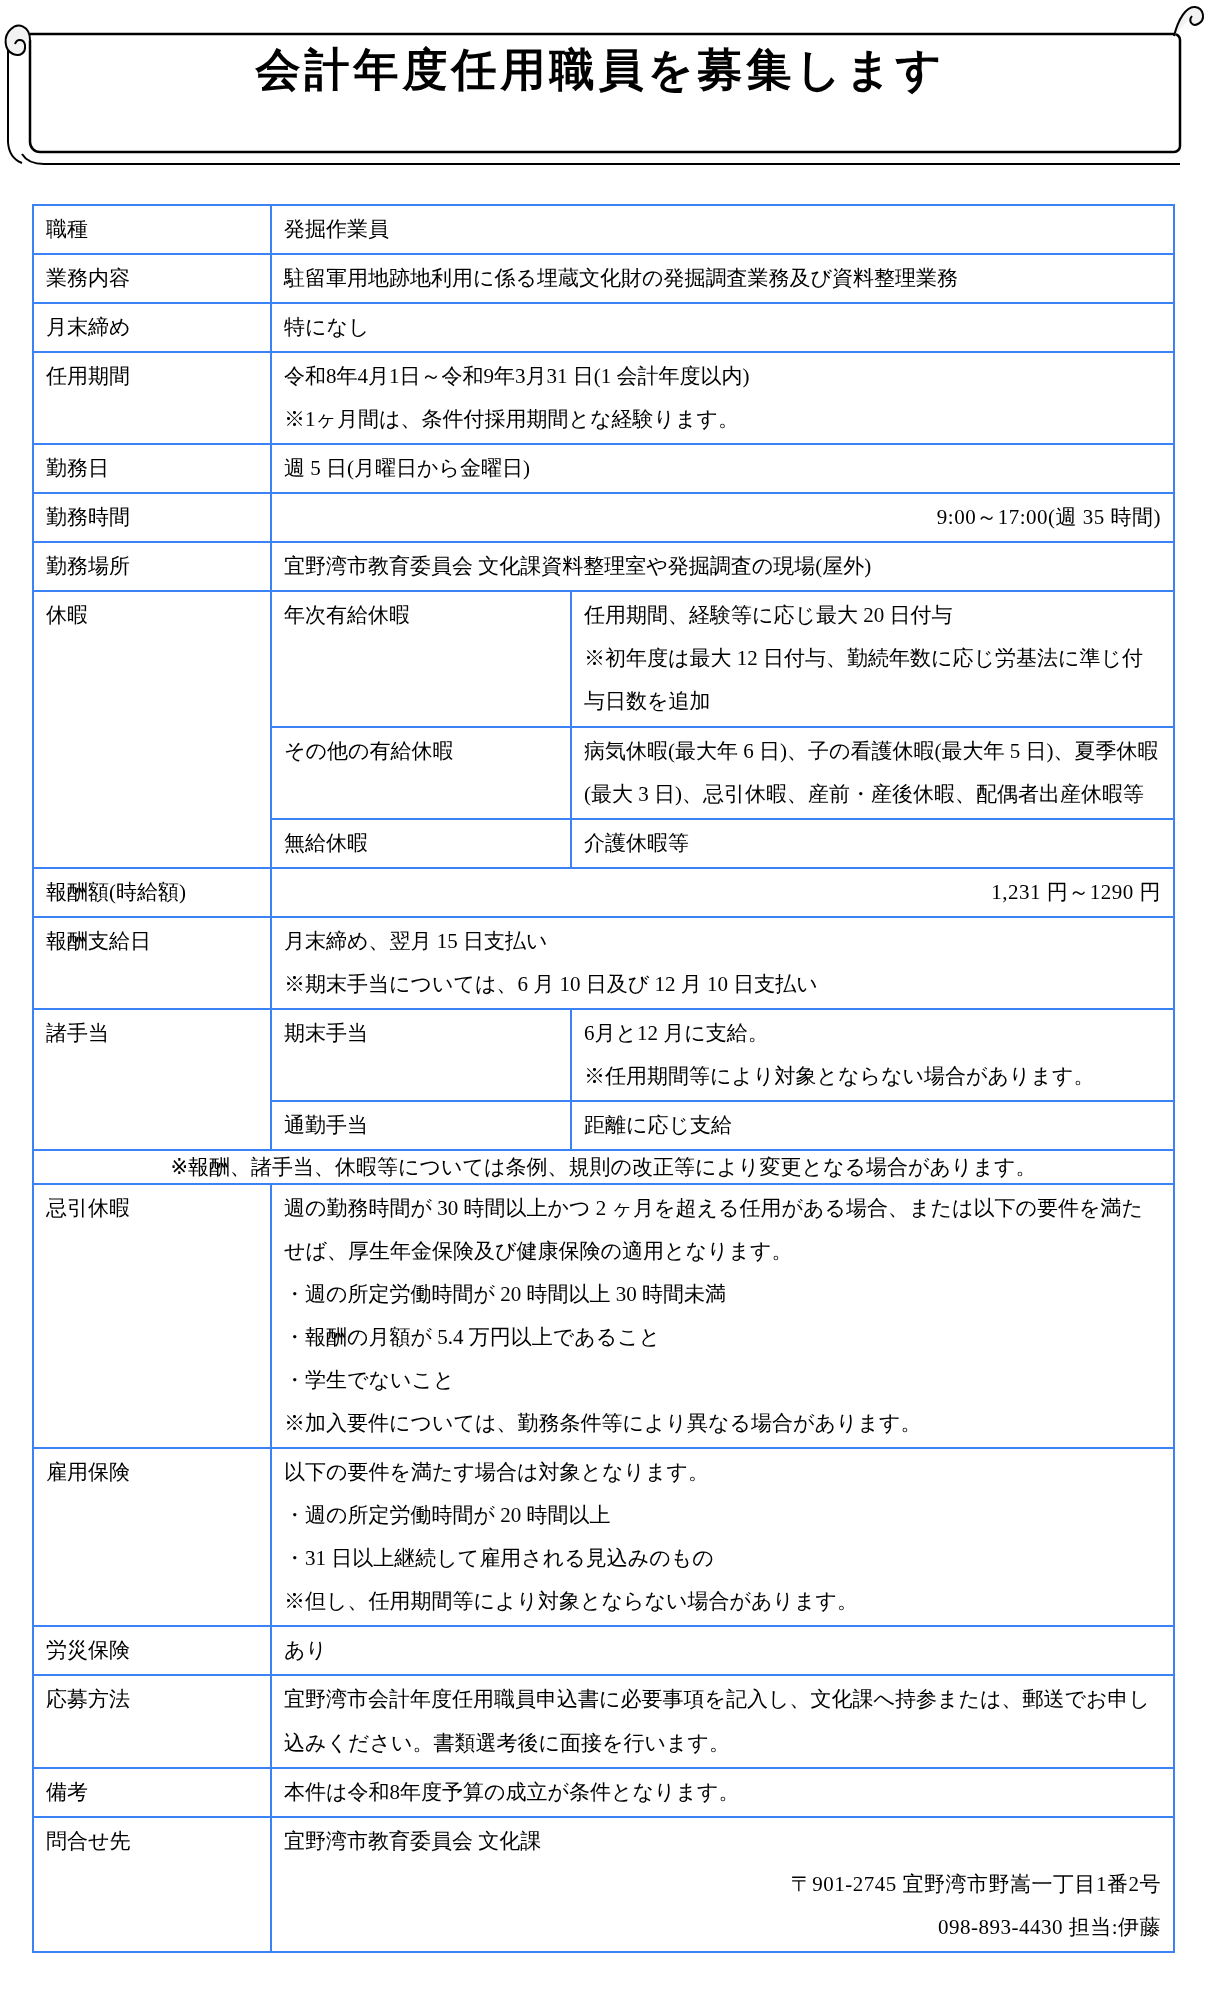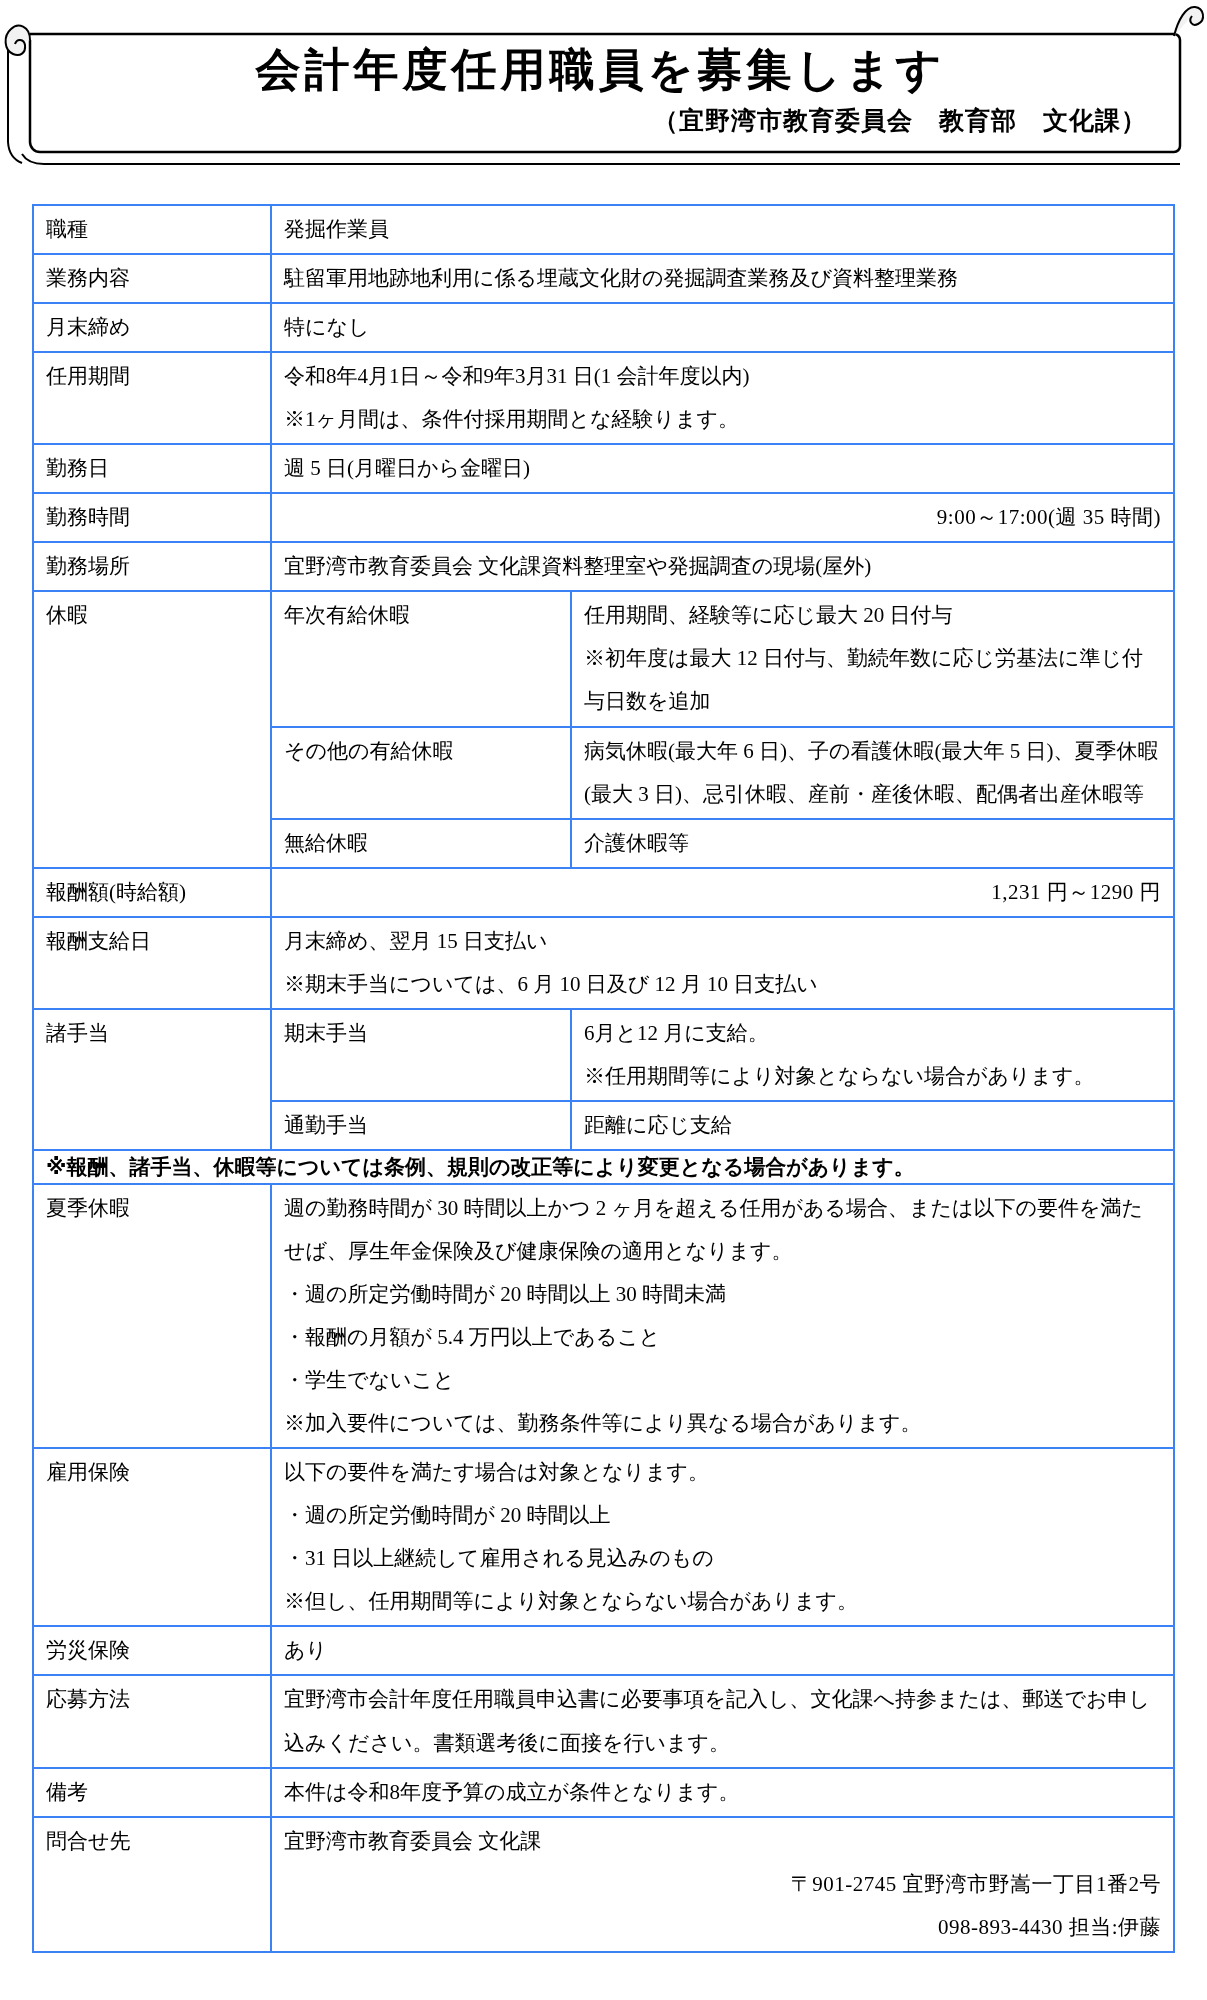--- a/index.html
+++ b/index.html
@@ -32,22 +32,23 @@
   }
   table.spec td{
     border:2px solid #3b82f6;
     vertical-align:top;
     padding:2px 12px;
     font-size:21px;
   }
   .ln{line-height:2.05;}
   td.lbl{white-space:nowrap;}
   td.note-cell{
+    text-align:center;
     font-family:"Liberation Sans","DejaVu Sans",sans-serif;
-    font-weight:bold;
+    font-weight:normal;
     padding:6px 4px;
     border-radius:10px;
   }
   .num{letter-spacing:0.5px;text-align:right;}
 </style>
 </head>
 <body>
 
 <div class="banner">
   <svg width="1207" height="178" viewBox="0 0 1207 178">
@@ -56,21 +57,20 @@
 
     <path d="M 22 154 Q 28 164 44 164 H 1180" fill="none" stroke="#000" stroke-width="2"></path>
 
     <path d="M 8 46 V 142 q 1 16 14 21" fill="none" stroke="#000" stroke-width="2"></path>
 
     <path d="M 30 40 C 30 26 18 22 11 29 C 3 36 4 50 13 54 C 20 57 26 53 25 45 C 24 39 17 38 15 44" fill="#f2f2f2" stroke="#000" stroke-width="2"></path>
 
     <path d="M 1174 36 C 1178 20 1186 6 1195 7 C 1204 8 1206 20 1198 24 C 1192 27 1188 21 1192 16" fill="#f2f2f2" stroke="#000" stroke-width="2"></path>
   </svg>
   <div class="banner-title">会計年度任用職員を募集します</div>
-  <div class="banner-subtitle">（宜野湾市教育委員会　教育部　文化課）</div>
 </div>
 
 <table class="spec">
   <colgroup>
       <col style="width:238px">
       <col style="width:300px">
       <col>
     </colgroup>
 
   <tbody>
@@ -206,21 +206,21 @@
           <div class="ln">距離に応じ支給</div>
         </td>
   </tr>
 
   <tr>
     <td class="note-cell" colspan="3"><span>※報酬、諸手当、休暇等については条例、規則の改正等により変更となる場合があります。</span></td>
   </tr>
 
   <tr>
     <td class="lbl">
-          <div class="ln">夏季休暇</div>
+          <div class="ln">忌引休暇</div>
         </td>
     <td colspan="2">
       <div class="ln">週の勤務時間が 30 時間以上かつ 2 ヶ月を超える任用がある場合、または以下の要件を満たせば、厚生年金保険及び健康保険の適用となります。</div>
       <div class="ln">・週の所定労働時間が 20 時間以上 30 時間未満</div>
       <div class="ln">・報酬の月額が 5.4 万円以上であること</div>
       <div class="ln">・学生でないこと</div>
       <div class="ln">※加入要件については、勤務条件等により異なる場合があります。</div>
     </td>
   </tr>
 

